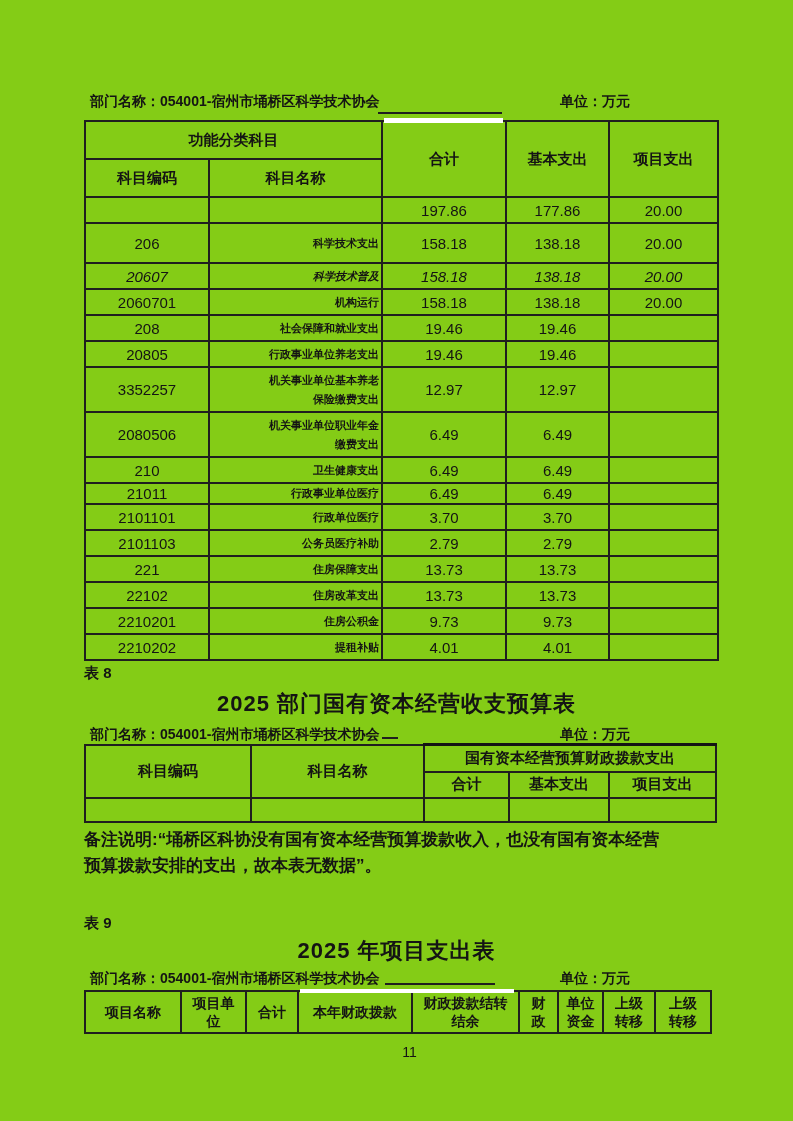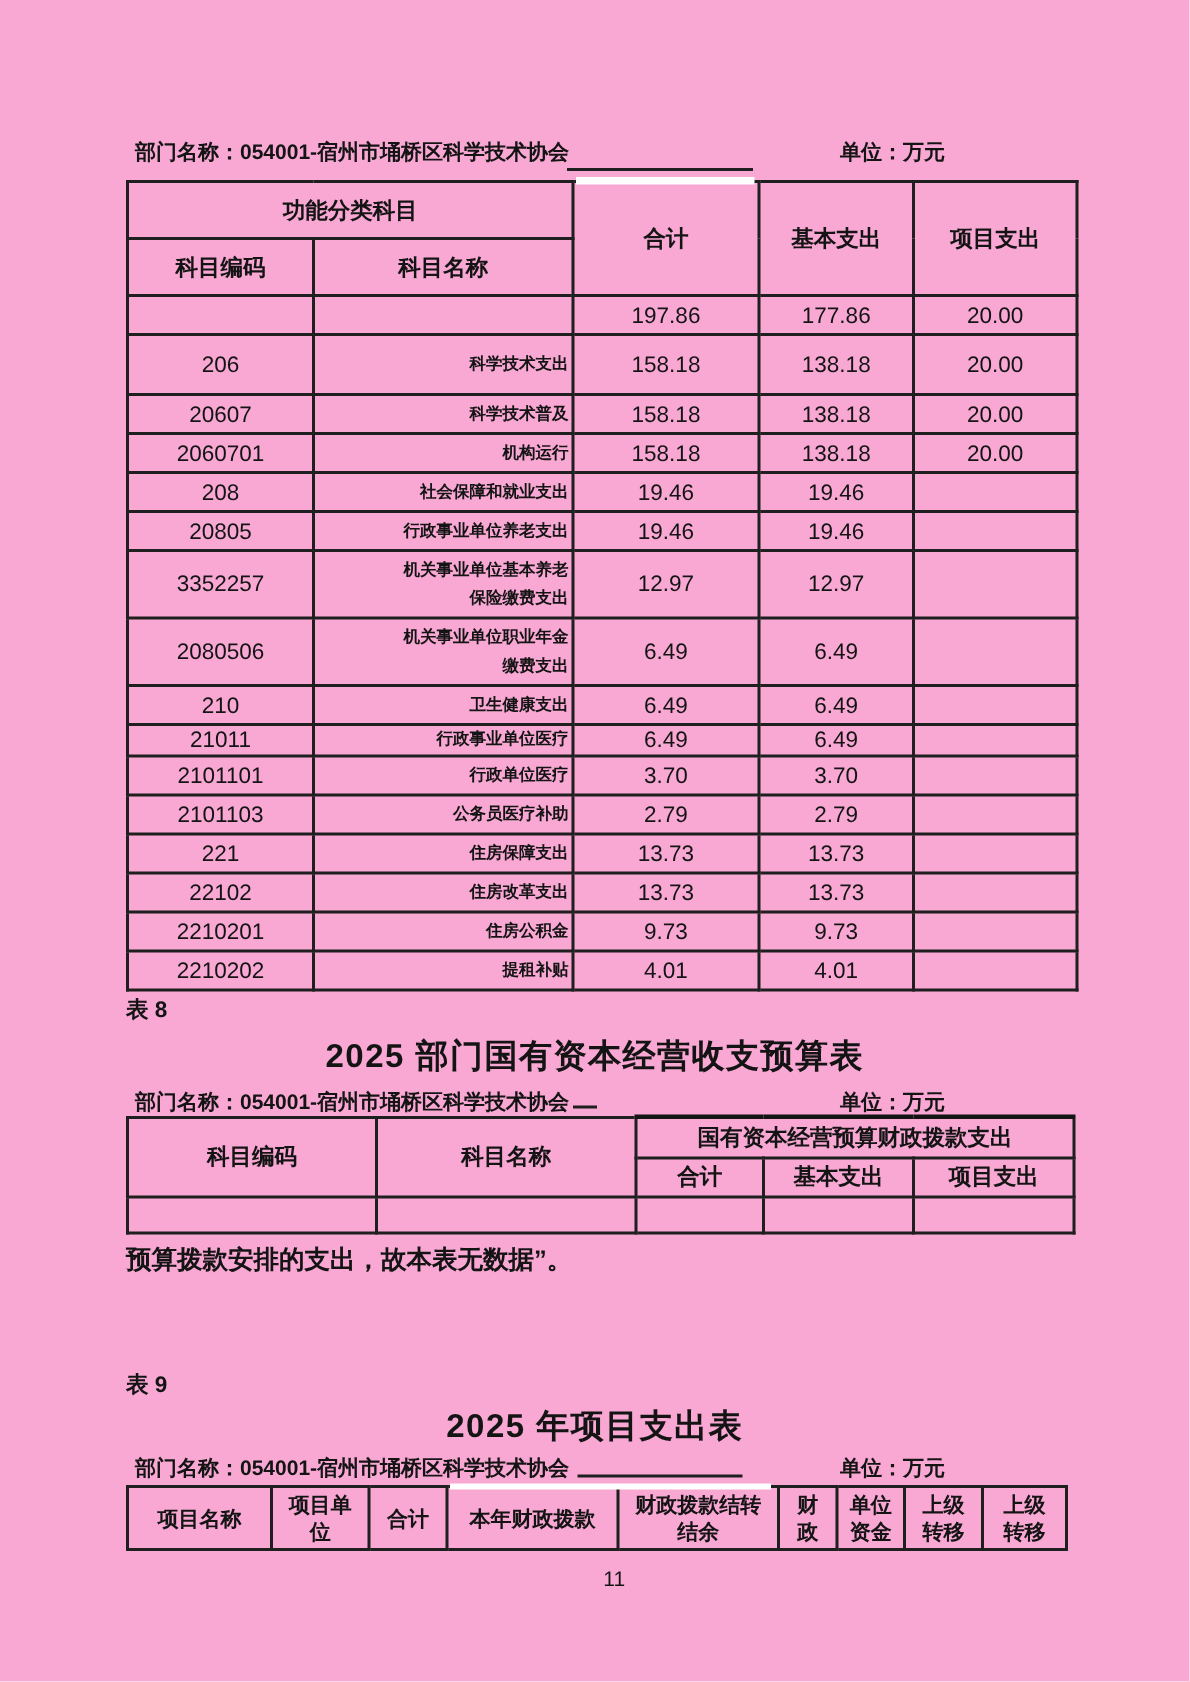--- a/index.html
+++ b/index.html
@@ -1,16 +1,16 @@
 <!DOCTYPE html>
 <html><head>
 <meta charset="utf-8">
 <style>
   html,body{margin:0;padding:0;background:#fff;}
-  .sheet{position:relative;width:793px;height:1121px;background:#f9a8d4;overflow:hidden;
+  .sheet{position:relative;width:793px;height:1121px;background:#84cc16;overflow:hidden;
          font-family:"Liberation Sans","DejaVu Sans",sans-serif;color:#141414;}
   .meta{position:absolute;left:0;width:793px;height:18px;font-size:14px;font-weight:600;}
   .meta .dept{position:absolute;left:90px;top:0;white-space:nowrap;}
   .meta .unit{position:absolute;left:560px;top:0;white-space:nowrap;}
   table{position:absolute;border-collapse:collapse;table-layout:fixed;}
   td{border:2px solid #1f1f1f;text-align:center;vertical-align:middle;padding:0 2px;overflow:hidden;}
   .hd{font-weight:700;font-size:15px;}
   .num{font-size:15px;font-weight:400;font-family:"Liberation Sans","DejaVu Sans",sans-serif;}
   .cjk{font-weight:600;font-size:11px;text-align:right;}
   .pre{white-space:pre-line;line-height:19px;}
@@ -69,21 +69,21 @@
     </tr>
 
     <tr style="height: 40px;">
       <td class="num">206</td>
       <td class="cjk pre">科学技术支出</td>
       <td class="num">158.18</td>
       <td class="num">138.18</td>
       <td class="num">20.00</td>
     </tr>
 
-    <tr style="height: 26px;">
+    <tr style="height: 26px; font-style: italic;">
       <td class="num">20607</td>
       <td class="cjk pre">科学技术普及</td>
       <td class="num">158.18</td>
       <td class="num">138.18</td>
       <td class="num">20.00</td>
     </tr>
 
     <tr style="height: 26px;">
       <td class="num">2060701</td>
       <td class="cjk pre">机构运行</td>
@@ -226,20 +226,21 @@
         <td></td>
         <td></td>
         <td></td>
         <td></td>
       </tr>
     </tbody>
   </table>
   <div class="art-line" style="left:382px;top:737px;width:16px"></div>
 
   <div class="note">
+    <div>备注说明:“埇桥区科协没有国有资本经营预算拨款收入，也没有国有资本经营</div>
     <div>预算拨款安排的支出，故本表无数据”。</div>
   </div>
 
   <div class="tag" style="top:914px">表 9</div>
   <div class="title" style="top:936px">2025 年项目支出表</div>
   <div class="meta" style="top:970px">
     <span class="dept">部门名称：054001-宿州市埇桥区科学技术协会</span>
     <span class="unit">单位：万元</span>
   </div>
 

